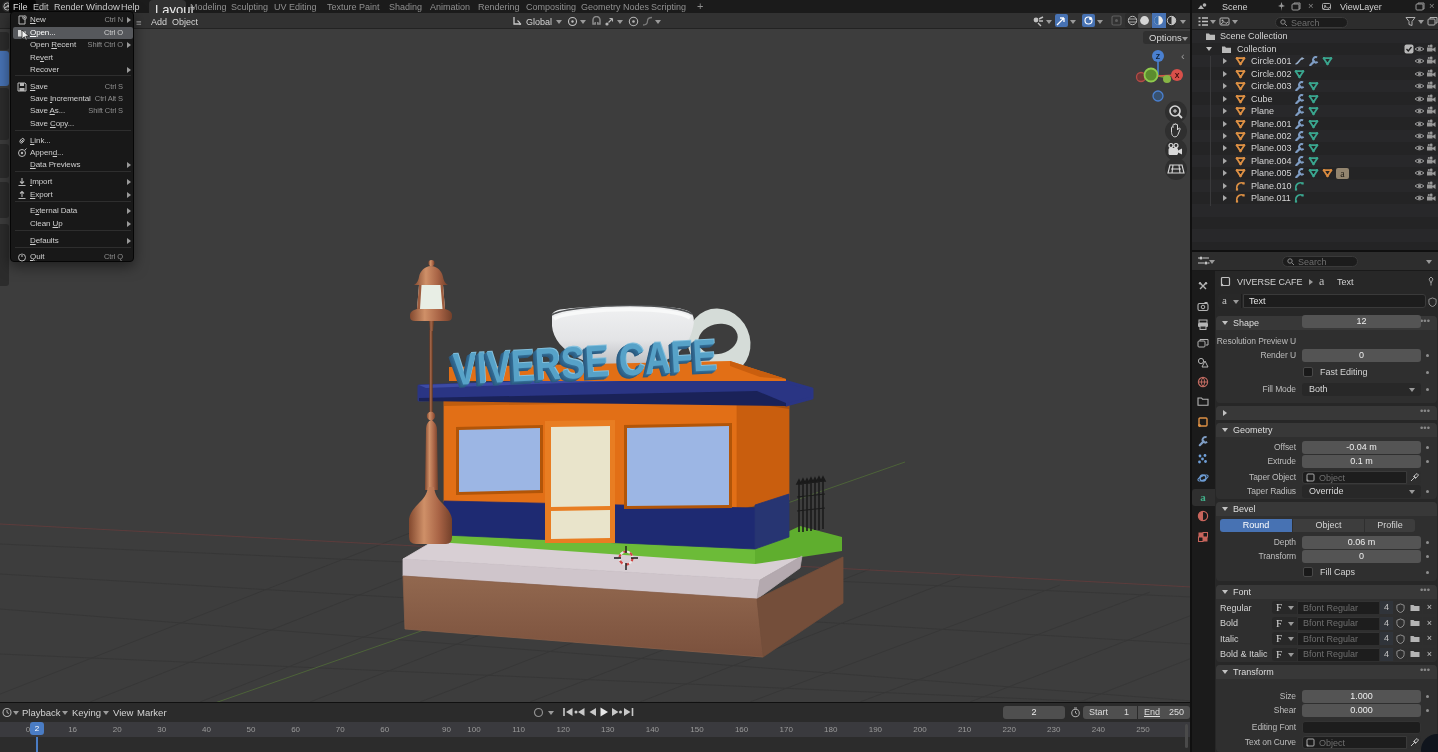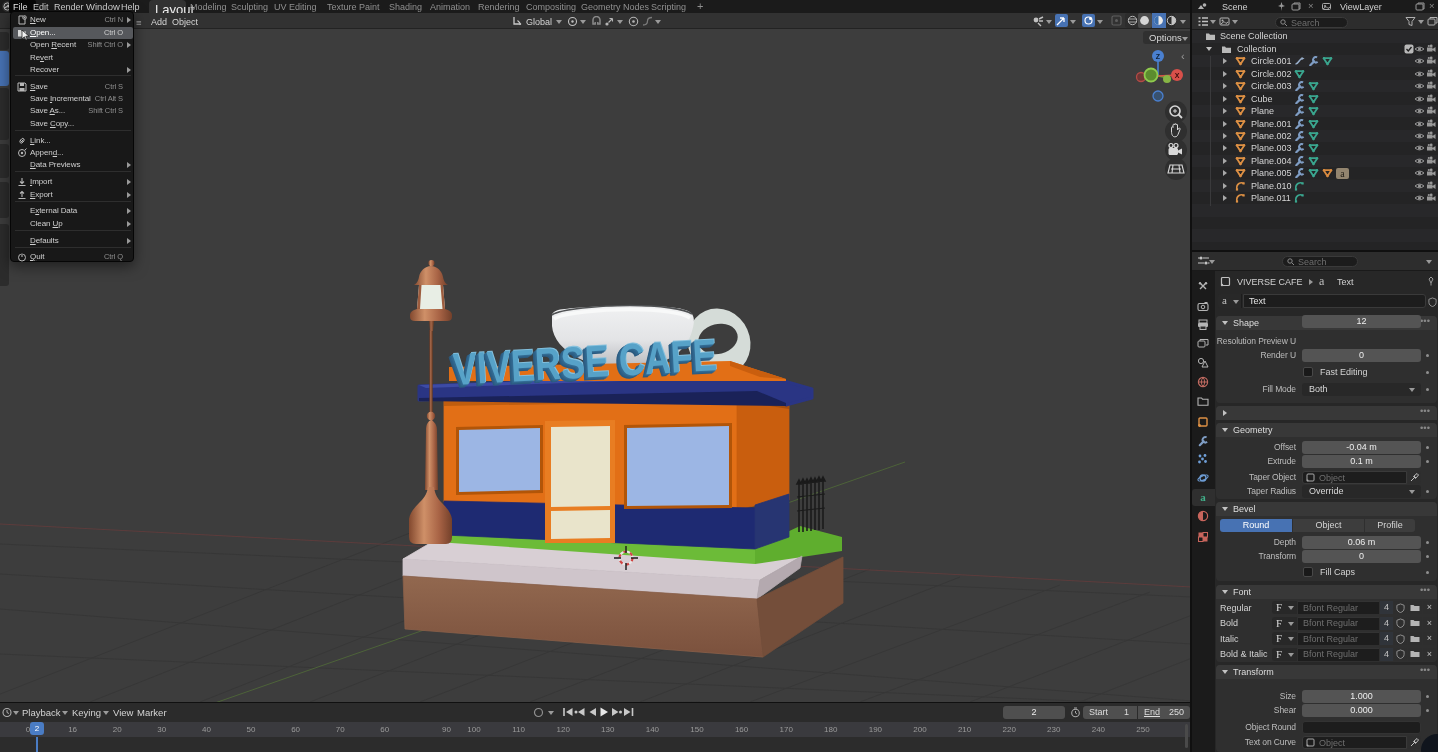--- a/index.html
+++ b/index.html
@@ -1051,21 +1051,21 @@
 <div class="abs" style="left:1216px;top:665px;width:221px;height:14px;background:#383838;border-radius:4px 4px 0 0;"></div>
 <div class="abs" style="left:1222px;top:670px;width:0;height:0;border-left:3.5px solid transparent;border-right:3.5px solid transparent;border-top:4.5px solid #c2c2c2;"></div>
 <div class="abs phd" style="left:1233px;top:667px;font-size:9px;color:#dedede;">Transform</div>
 <div class="abs phd" style="left:1420px;top:664px;color:#888;">•••</div>
 <div class="lbl" style="top:690px;">Size</div>
 <div class="fld" style="left:1302px;top:690px;width:119px;">1.000</div>
 <div class="dot" style="left:1426px;top:695px;"></div>
 <div class="lbl" style="top:704px;">Shear</div>
 <div class="fld" style="left:1302px;top:704px;width:119px;">0.000</div>
 <div class="dot" style="left:1426px;top:709px;"></div>
-<div class="lbl" style="top:721px;">Object Round</div>
+<div class="lbl" style="top:721px;">Editing Font</div>
 <div class="abs" style="left:1302px;top:721px;width:119px;height:13px;background:#1d1d1d;border:1px solid #333;border-radius:3px;"></div>
 <div class="lbl" style="top:736px;">Text on Curve</div>
 <div class="abs" style="left:1302px;top:736px;width:105px;height:13px;background:#1d1d1d;border:1px solid #3a3a3a;border-radius:3px 0 0 3px;"></div>
 <svg class="abs" style="left:1306px;top:738px;" width="9" height="9" viewBox="0 0 9 9">
     <rect x="1" y="1" width="7" height="7" rx="1" fill="none" stroke="#aaa"></rect>
     <circle cx="1.5" cy="7.5" r="1" fill="#aaa"></circle>
   </svg>
 <div class="abs phd" style="left:1319px;top:738px;color:#6f6f6f;font-size:9px;">Object</div>
 <div class="abs" style="left:1408px;top:736px;width:13px;height:13px;background:#2e2e2e;border-radius:0 3px 3px 0;"></div>
 <svg class="abs" style="left:1410px;top:738px;" width="9" height="9" viewBox="0 0 9 9">

